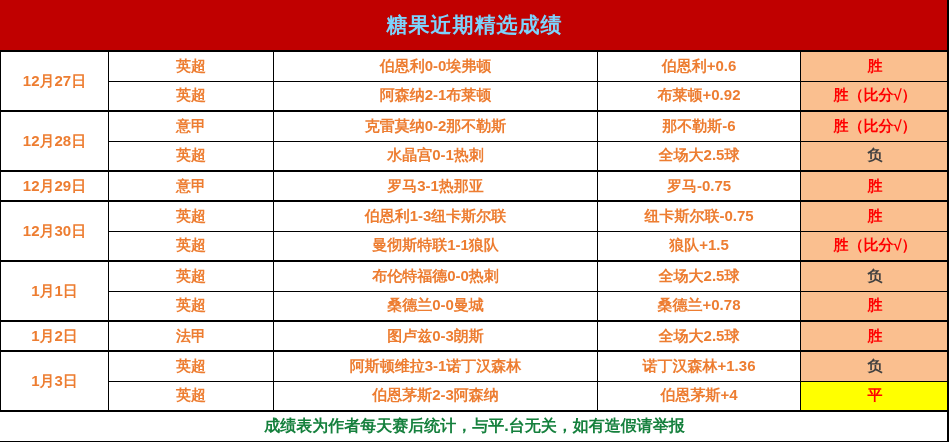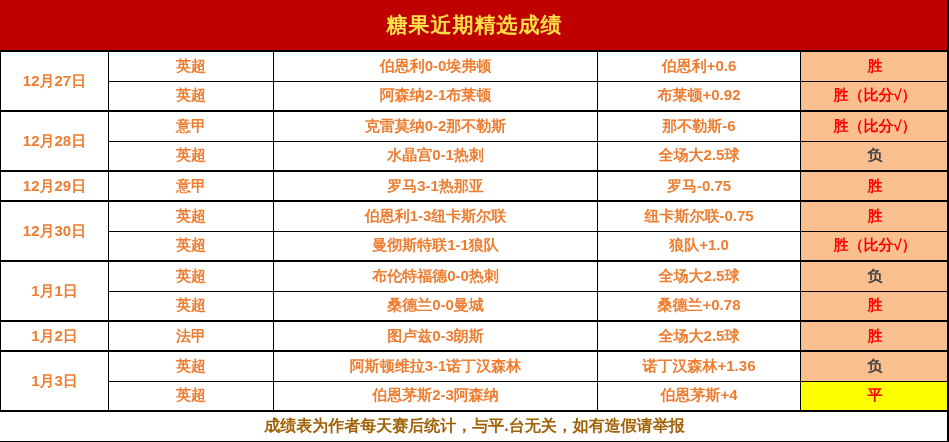--- a/index.html
+++ b/index.html
@@ -18,21 +18,21 @@
   
   .header-bar {
     width: 949px;
     height: 50px;
     background: #C00000;
     display: flex;
     align-items: center;
     justify-content: center;
   }
   .header-bar .title {
-    color: #fde047;
+    color: #7dd3fc;
     font-size: 21px;
     font-weight: bold;
     letter-spacing: 1px;
   }
 
   
   table.results {
     width: 949px;
     border-collapse: collapse;
     table-layout: fixed;
@@ -65,21 +65,21 @@
   .footer-bar {
     width: 949px;
     height: 32px;
     background: #ffffff;
     border-bottom: 3px solid #000;
     display: flex;
     align-items: center;
     justify-content: center;
   }
   .footer-bar .note {
-    color: #a16207;
+    color: #15803d;
     font-weight: bold;
     font-size: 16px;
   }
 </style>
 </head>
 <body>
 
 <div class="sheet">
 
   <div class="header-bar">
@@ -131,21 +131,21 @@
         <tr class="group-start">
           <td rowspan="2" class="date-cell">12月30日</td>
           <td class="league-cell">英超</td>
           <td class="match-cell">伯恩利1-3纽卡斯尔联</td>
           <td class="pick-cell">纽卡斯尔联-0.75</td>
           <td class="result-cell result-win">胜</td>
         </tr>
         <tr>
           <td class="league-cell">英超</td>
           <td class="match-cell">曼彻斯特联1-1狼队</td>
-          <td class="pick-cell">狼队+1.0</td>
+          <td class="pick-cell">狼队+1.5</td>
           <td class="result-cell result-win">胜（比分√）</td>
         </tr>
         <tr class="group-start">
           <td rowspan="2" class="date-cell">1月1日</td>
           <td class="league-cell">英超</td>
           <td class="match-cell">布伦特福德0-0热刺</td>
           <td class="pick-cell">全场大2.5球</td>
           <td class="result-cell result-loss">负</td>
         </tr>
         <tr>

